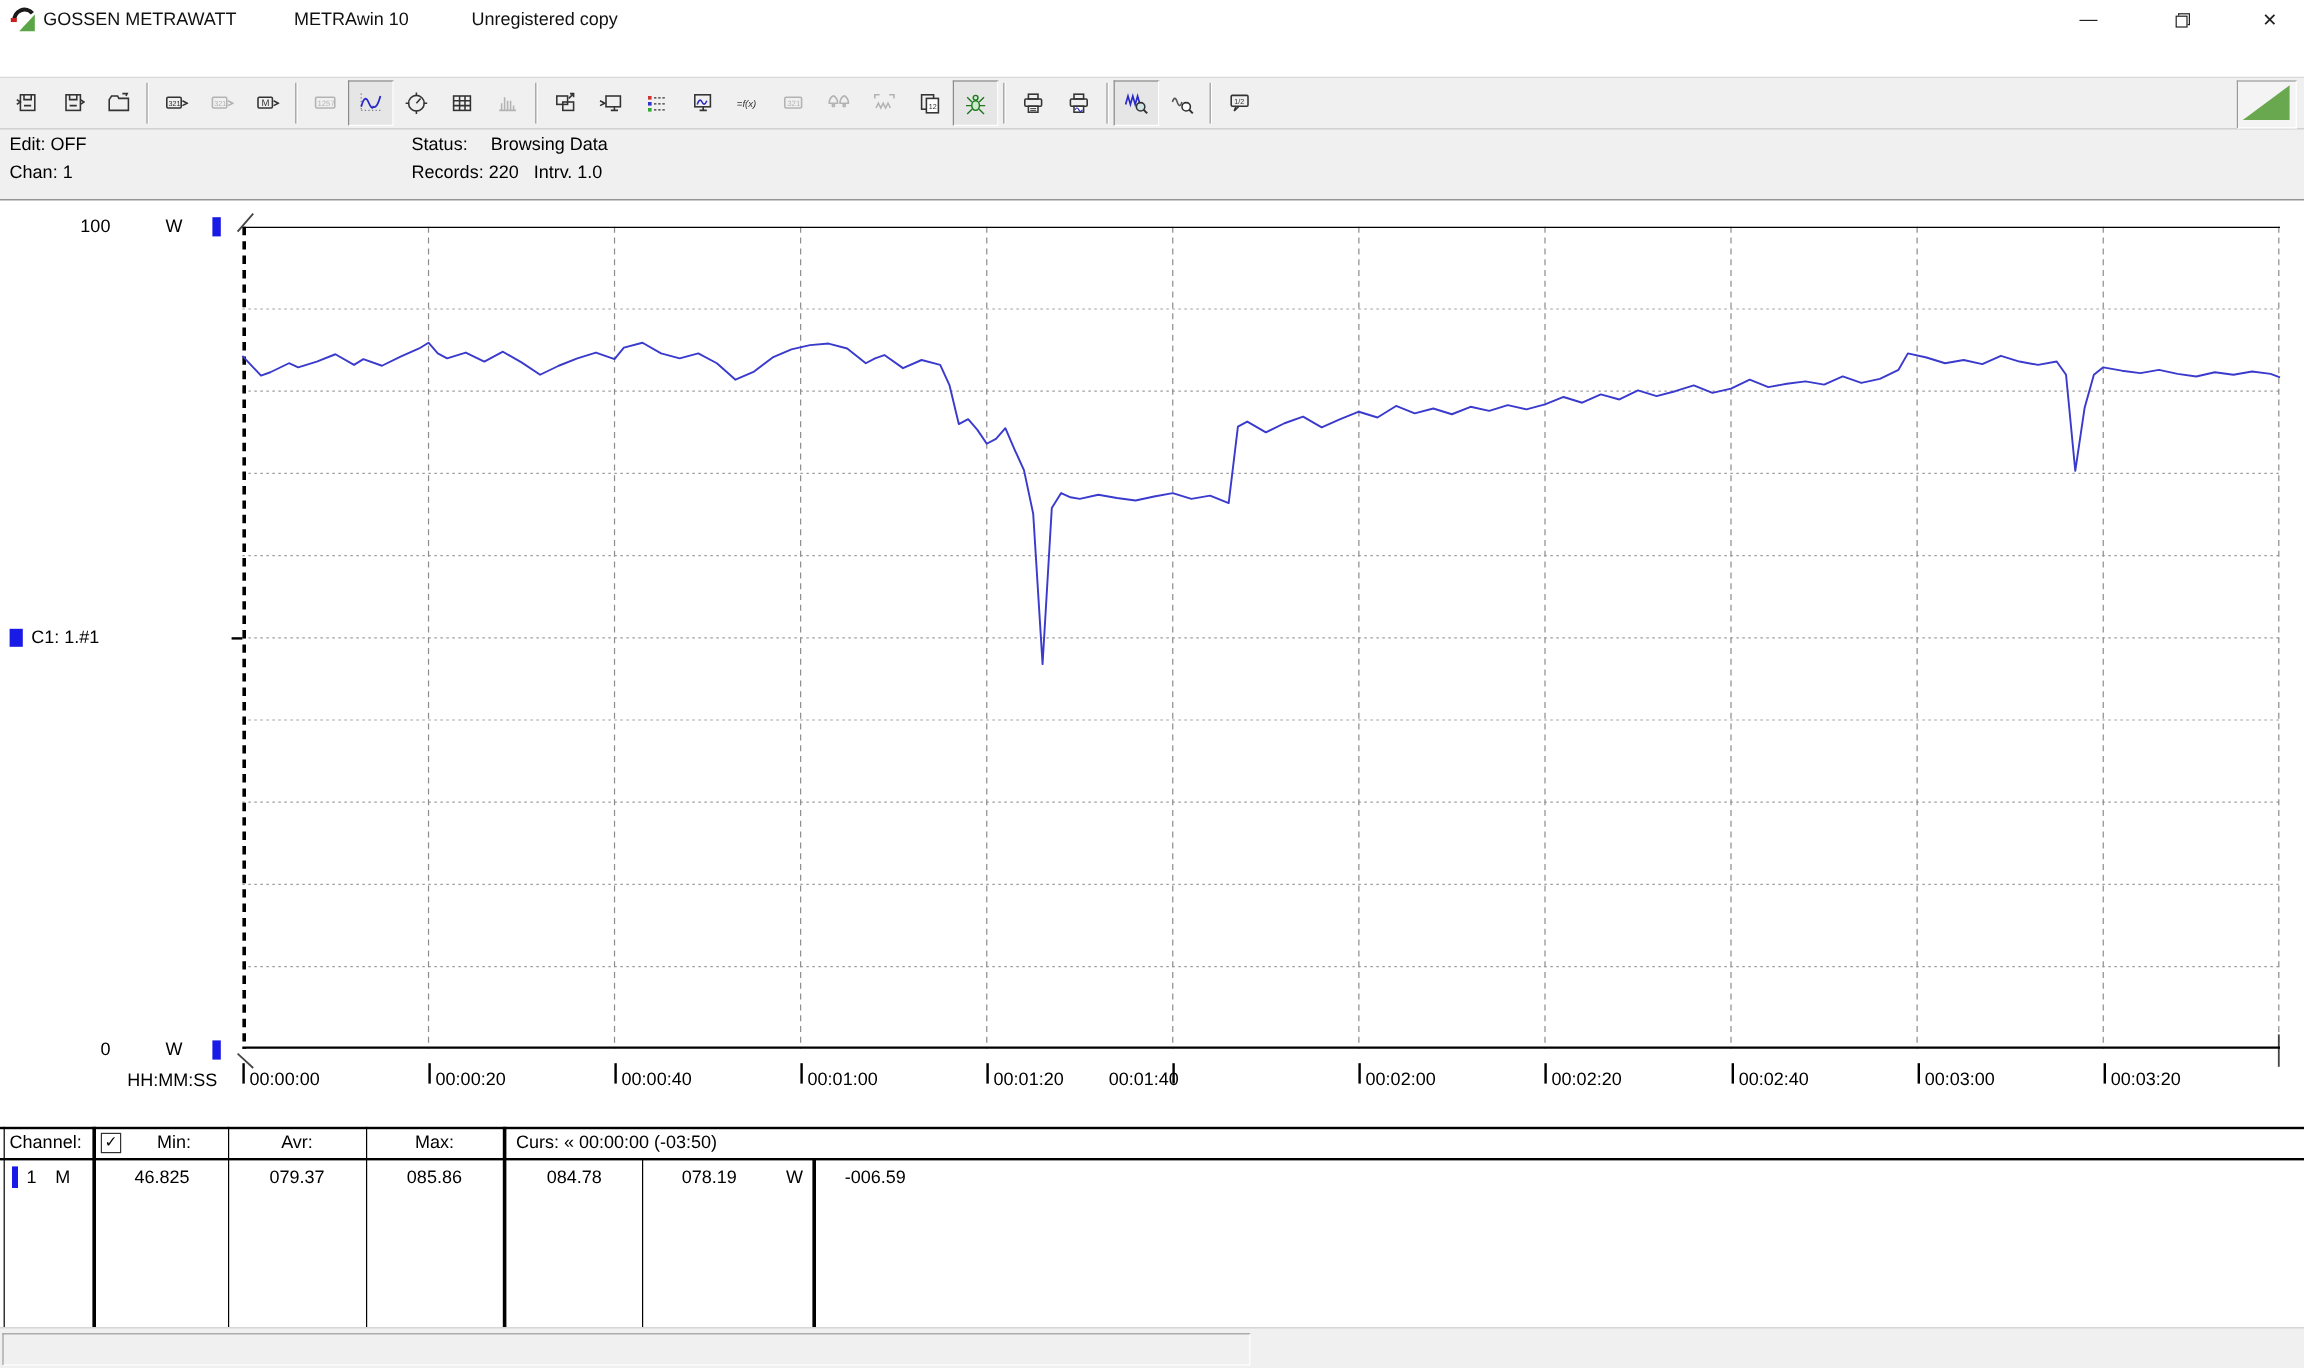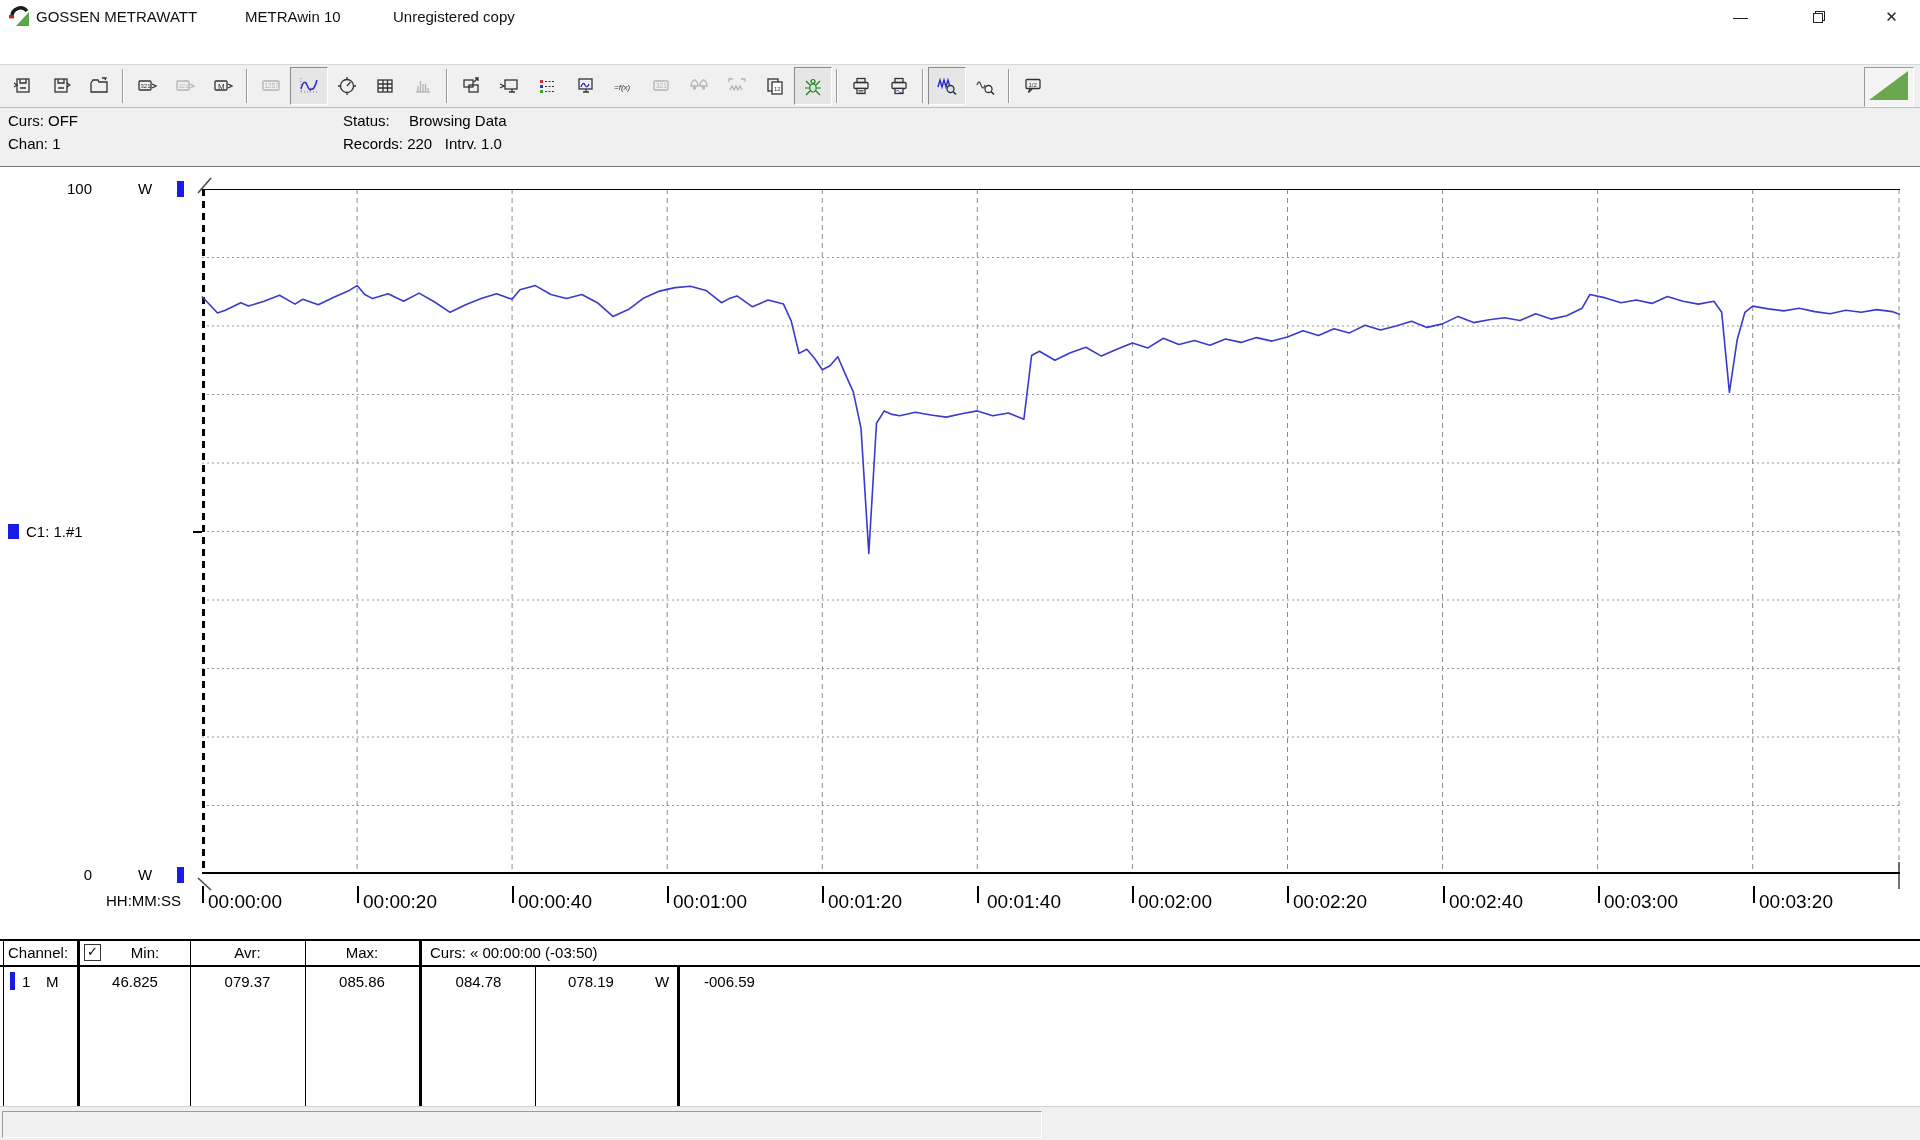--- a/index.html
+++ b/index.html
@@ -25,21 +25,21 @@
   .tbtn svg{display:block;}
   .sigpanel{position:absolute;right:6px;top:3px;width:48px;height:38px;border:1px solid;border-color:#9a9a9a #fff #fff #9a9a9a;background:#f4f4f4;}
   
   .infobar{position:absolute;left:0;top:108px;width:1920px;height:58px;background:#f0f0f0;font-size:15px;}
   
   .chartwin{position:absolute;left:0;top:166px;width:1920px;height:940px;background:#fff;border-top:1px solid #7a7a7a;box-sizing:border-box;}
   .axis-label{position:absolute;font-size:15px;color:#000;}
   .bluebar{position:absolute;width:7px;height:16px;background:#1a1ae6;}
   .bluesq{position:absolute;width:11px;height:15px;background:#1a1ae6;}
   .xtick-bar{position:absolute;width:2px;height:17px;background:#000;}
-  .xtick-lab{position:absolute;font-size:19px;}
+  .xtick-lab{position:absolute;font-size:15px;}
   
   .dtable{position:absolute;left:0;top:772px;width:1920px;height:167px;background:#fff;font-size:15px;}
   .vline{position:absolute;background:#000;}
   .hline{position:absolute;background:#000;left:0;width:1920px;}
   .cell{position:absolute;text-align:center;}
   .cbx{position:absolute;width:15px;height:15px;border:1px solid #333;background:#fff;font-size:13px;line-height:14px;text-align:center;}
   
   .statusbar{position:absolute;left:0;top:1106px;width:1920px;height:34px;background:#f0f0f0;border-top:1px solid #d0d0d0;box-sizing:border-box;}
   .spanel{position:absolute;top:4px;height:25px;border:1px solid;border-color:#9b9b9b #fff #fff #9b9b9b;background:#f0f0f0;font-size:15px;line-height:24px;}
 </style>
@@ -252,21 +252,21 @@
         </svg>
       </div>
     </div>
   <div class="sigpanel" style="top:67px">
     <svg width="46" height="36" viewBox="0 0 46 36">
       <polygon points="4,32 43,32 43,3" fill="#6aa84f"></polygon>
     </svg>
   </div>
 
   <div class="infobar">
-    <span class="abs pre" style="left:8px;top:4px">Curs: OFF</span>
+    <span class="abs pre" style="left:8px;top:4px">Edit: OFF</span>
     <span class="abs pre" style="left:8px;top:27px">Chan: 1</span>
     <span class="abs pre" style="left:343px;top:4px">Status:</span>
     <span class="abs pre" style="left:409px;top:4px">Browsing Data</span>
     <span class="abs pre" style="left:343px;top:27px">Records: 220   Intrv. 1.0</span>
   </div>
 
   <div class="chartwin">
 
     <span class="axis-label" style="left:52px;top:13px;width:40px;text-align:right">100</span>
     <span class="axis-label" style="left:138px;top:13px">W</span>
@@ -314,21 +314,21 @@
         <span class="xtick-lab" style="left:208px;top:724px">00:00:00</span>
         <div class="xtick-bar" style="left:357px;top:719px"></div>
         <span class="xtick-lab" style="left:363px;top:724px">00:00:20</span>
         <div class="xtick-bar" style="left:512px;top:719px"></div>
         <span class="xtick-lab" style="left:518px;top:724px">00:00:40</span>
         <div class="xtick-bar" style="left:667px;top:719px"></div>
         <span class="xtick-lab" style="left:673px;top:724px">00:01:00</span>
         <div class="xtick-bar" style="left:822px;top:719px"></div>
         <span class="xtick-lab" style="left:828px;top:724px">00:01:20</span>
         <div class="xtick-bar" style="left:977px;top:719px"></div>
-        <span class="xtick-lab" style="left:987px;top:724px">00:01:40</span>
+        <span class="xtick-lab" style="left:924px;top:724px">00:01:40</span>
         <div class="xtick-bar" style="left:1132px;top:719px"></div>
         <span class="xtick-lab" style="left:1138px;top:724px">00:02:00</span>
         <div class="xtick-bar" style="left:1287px;top:719px"></div>
         <span class="xtick-lab" style="left:1293px;top:724px">00:02:20</span>
         <div class="xtick-bar" style="left:1443px;top:719px"></div>
         <span class="xtick-lab" style="left:1449px;top:724px">00:02:40</span>
         <div class="xtick-bar" style="left:1598px;top:719px"></div>
         <span class="xtick-lab" style="left:1604px;top:724px">00:03:00</span>
         <div class="xtick-bar" style="left:1753px;top:719px"></div>
         <span class="xtick-lab" style="left:1759px;top:724px">00:03:20</span>

